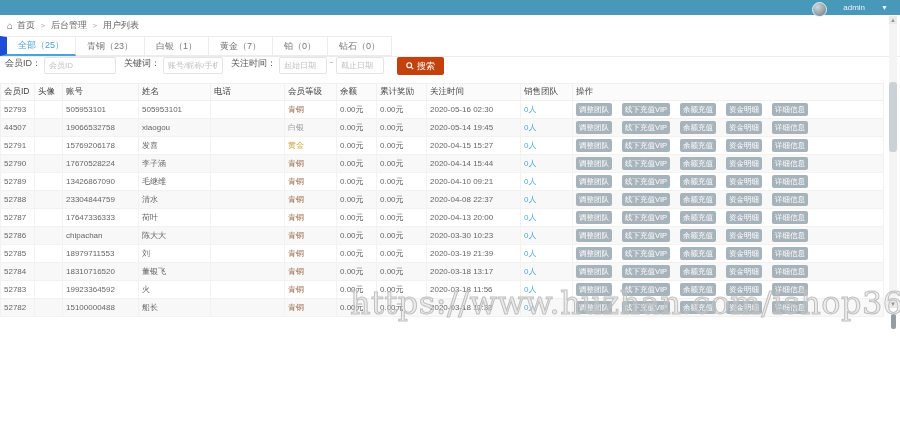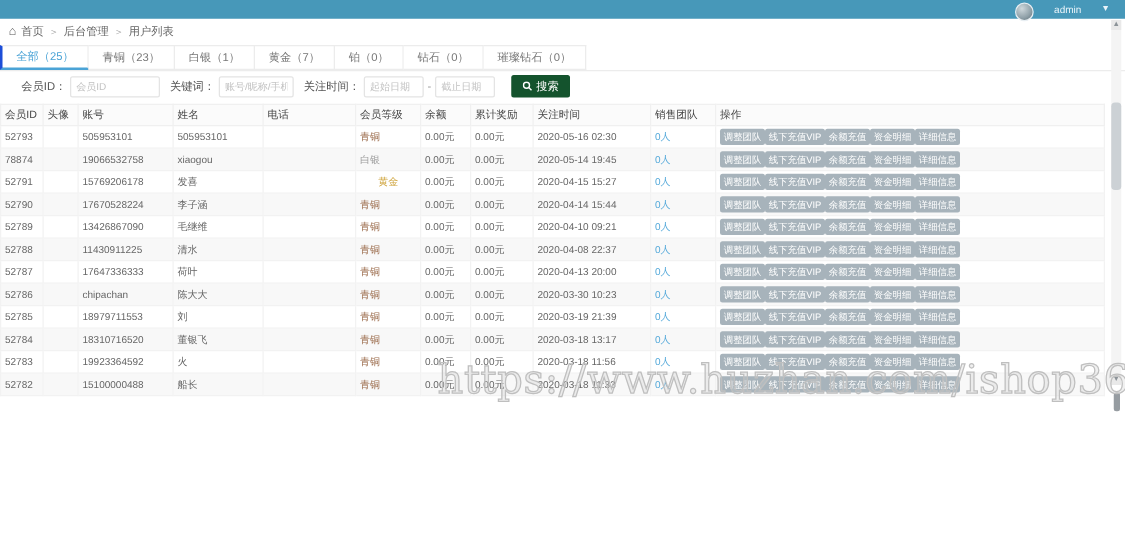--- a/index.html
+++ b/index.html
@@ -19,50 +19,50 @@
   .breadcrumb { height:21px; display:flex; align-items:center; gap:4px;
     padding:0 7px; font-size:9px; color:#666; background:#fff; }
   .crumb-sep { color:#999; font-size:8px; }
   .home-ic { font-size:10px; color:#555; }
 
   
   .tabs { display:flex; align-items:stretch; height:21px; border-bottom:1px solid #ececec;
     font-size:9px; color:#777; background:#fff; }
   .tab { display:flex; align-items:center; padding:0 11px; background:#fff;
     border:1px solid #ececec; border-left:none; cursor:pointer; white-space:nowrap; }
-  .tab:first-child { border-left:2px solid #1d4ed8; }
+  .tab:first-child { border-left:7px solid #1d4ed8; }
   .tab.active { color:#4aa3d6; border-bottom:2px solid #4aa3d6; }
 
   
-  .filter-bar { display:flex; align-items:center; height:24px; padding:0 17px;
+  .filter-bar { display:flex; height:24px; padding:0 5px;
     font-size:9px; color:#555; }
   .f-label { margin-right:3px; white-space:nowrap; }
   .f-input { border:1px solid #e4e4e4; height:17px; font-size:8px; padding:0 4px;
     color:#333; border-radius:2px; outline:none; margin-right:8px; }
   .f-input::placeholder { color:#c2c2c2; }
   .w-id { width:72px; } .w-kw { width:60px; } .w-date { width:48px; margin-right:3px; }
   .range-sep { color:#999; margin:0 3px 0 0; }
-  .search-btn { display:inline-flex; align-items:center; gap:3px; background:#14532d;
+  .search-btn { display:inline-flex; align-items:center; gap:3px; background:#c2410c;
     color:#fff; border:none; border-radius:2px; font-size:9px; height:18px;
     padding:0 9px; margin-left:10px; cursor:pointer; }
 
   
   .table-wrap { padding:2px 12px 0 0; position:relative; }
   table { width:884px; table-layout:fixed; border-collapse:collapse;
     font-size:8px; color:#666; }
   th { height:13px; padding:2px 3px; text-align:left; font-weight:normal;
     color:#444; background:#fbfbfb; border:1px solid #f0f0f0; font-size:8.5px;
     white-space:nowrap; overflow:hidden; }
   td { height:18px; padding:0 3px; border:1px solid #f2f2f2; white-space:nowrap;
     overflow:hidden; background:#fff; }
   tr.even td { background:#f8f8f8; }
   .team-link { color:#54a9da; cursor:pointer;text-align:center; }
   .act-btn { display:inline-block; background:#a7b3bb; color:#fff; border:none;
     font-size:7.5px; line-height:1; padding:3px 3px; border-radius:2px;
-    margin-right:0; cursor:pointer; white-space:nowrap; }
+    margin-right:10px; cursor:pointer; white-space:nowrap; }
 
   
   .watermark { position:absolute; left:350px; top:284px; z-index:9;
     font-family:"DejaVu Serif","Liberation Serif",serif; font-size:32px;
     color:rgba(205,205,205,0.30); -webkit-text-stroke:1px #bfbfbf;
     letter-spacing:0.5px; white-space:nowrap; pointer-events:none; }
 
   
   .vscroll { position:absolute; right:3px; top:16px; width:8px; height:292px;
     background:#f4f4f4; z-index:8; }
@@ -92,21 +92,20 @@
   <span>用户列表</span>
 </div>
 
 <div class="tabs" id="tabs">
     <div class="tab active">全部（25）</div>
     <div class="tab">青铜（23）</div>
     <div class="tab">白银（1）</div>
     <div class="tab">黄金（7）</div>
     <div class="tab">铂（0）</div>
     <div class="tab">钻石（0）</div>
-    <div class="tab">璀璨钻石（0）</div>
   </div>
 
 <div class="filter-bar">
   <span class="f-label">会员ID：</span>
   <input class="f-input w-id" placeholder="会员ID" style="">
   <span class="f-label">关键词：</span>
   <input class="f-input w-kw" placeholder="账号/昵称/手机号" style="">
   <span class="f-label">关注时间：</span>
   <input class="f-input w-date" placeholder="起始日期" style="">
   <span class="range-sep">-</span>
@@ -158,39 +157,39 @@
           <td>505953101</td>
           <td></td>
           <td style="color: rgb(155, 107, 75);">青铜</td>
           <td>0.00元</td>
           <td>0.00元</td>
           <td>2020-05-16 02:30</td>
           <td><span class="team-link">0人</span></td>
           <td><button class="act-btn">调整团队</button><button class="act-btn">线下充值VIP</button><button class="act-btn">余额充值</button><button class="act-btn">资金明细</button><button class="act-btn">详细信息</button></td>
         </tr>
         <tr class="even">
-          <td>78874</td>
+          <td>44507</td>
           <td></td>
           <td>19066532758</td>
           <td>xiaogou</td>
           <td></td>
           <td style="color: rgb(158, 158, 158); margin-left: 12px;">白银</td>
           <td>0.00元</td>
           <td>0.00元</td>
           <td>2020-05-14 19:45</td>
           <td><span class="team-link">0人</span></td>
           <td><button class="act-btn">调整团队</button><button class="act-btn">线下充值VIP</button><button class="act-btn">余额充值</button><button class="act-btn">资金明细</button><button class="act-btn">详细信息</button></td>
         </tr>
         <tr class="">
           <td>52791</td>
           <td></td>
           <td>15769206178</td>
           <td>发喜</td>
           <td></td>
-          <td style="color: rgb(207, 164, 60); text-align: center;">黄金</td>
+          <td style="color: rgb(207, 164, 60);">黄金</td>
           <td>0.00元</td>
           <td>0.00元</td>
           <td>2020-04-15 15:27</td>
           <td><span class="team-link">0人</span></td>
           <td><button class="act-btn">调整团队</button><button class="act-btn">线下充值VIP</button><button class="act-btn">余额充值</button><button class="act-btn">资金明细</button><button class="act-btn">详细信息</button></td>
         </tr>
         <tr class="even">
           <td>52790</td>
           <td></td>
           <td>17670528224</td>
@@ -212,21 +211,21 @@
           <td style="color: rgb(155, 107, 75);">青铜</td>
           <td>0.00元</td>
           <td>0.00元</td>
           <td>2020-04-10 09:21</td>
           <td><span class="team-link">0人</span></td>
           <td><button class="act-btn">调整团队</button><button class="act-btn">线下充值VIP</button><button class="act-btn">余额充值</button><button class="act-btn">资金明细</button><button class="act-btn">详细信息</button></td>
         </tr>
         <tr class="even">
           <td>52788</td>
           <td></td>
-          <td>11430911225</td>
+          <td>23304844759</td>
           <td>清水</td>
           <td></td>
           <td style="color: rgb(155, 107, 75);">青铜</td>
           <td>0.00元</td>
           <td>0.00元</td>
           <td>2020-04-08 22:37</td>
           <td><span class="team-link">0人</span></td>
           <td><button class="act-btn">调整团队</button><button class="act-btn">线下充值VIP</button><button class="act-btn">余额充值</button><button class="act-btn">资金明细</button><button class="act-btn">详细信息</button></td>
         </tr>
         <tr class="">

